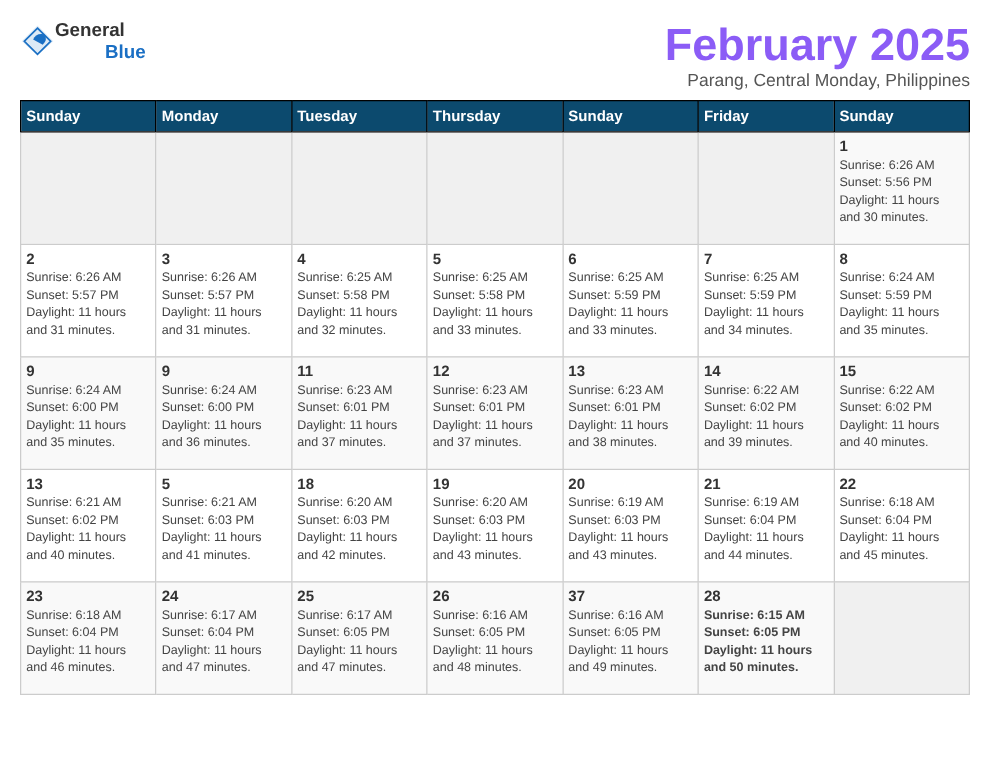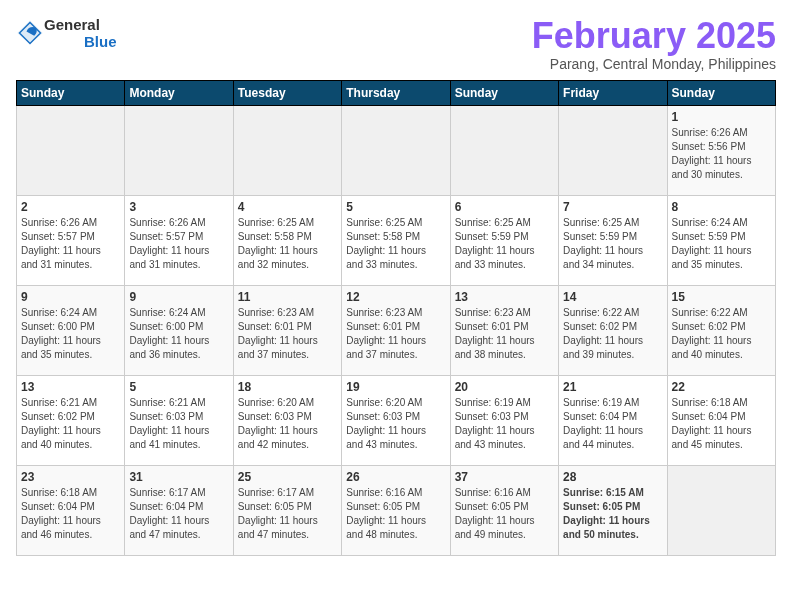--- a/index.html
+++ b/index.html
@@ -286,21 +286,21 @@
       </tr>
       <tr>
         <td>
           <span class="day-num">23</span>
           <div class="day-info" style="white-space: pre-line;">Sunrise: 6:18 AM
 Sunset: 6:04 PM
 Daylight: 11 hours
 and 46 minutes.</div>
         </td>
         <td>
-          <span class="day-num">31</span>
+          <span class="day-num">24</span>
           <div class="day-info" style="white-space: pre-line;">Sunrise: 6:17 AM
 Sunset: 6:04 PM
 Daylight: 11 hours
 and 47 minutes.</div>
         </td>
         <td>
           <span class="day-num">25</span>
           <div class="day-info" style="white-space: pre-line;">Sunrise: 6:17 AM
 Sunset: 6:05 PM
 Daylight: 11 hours

